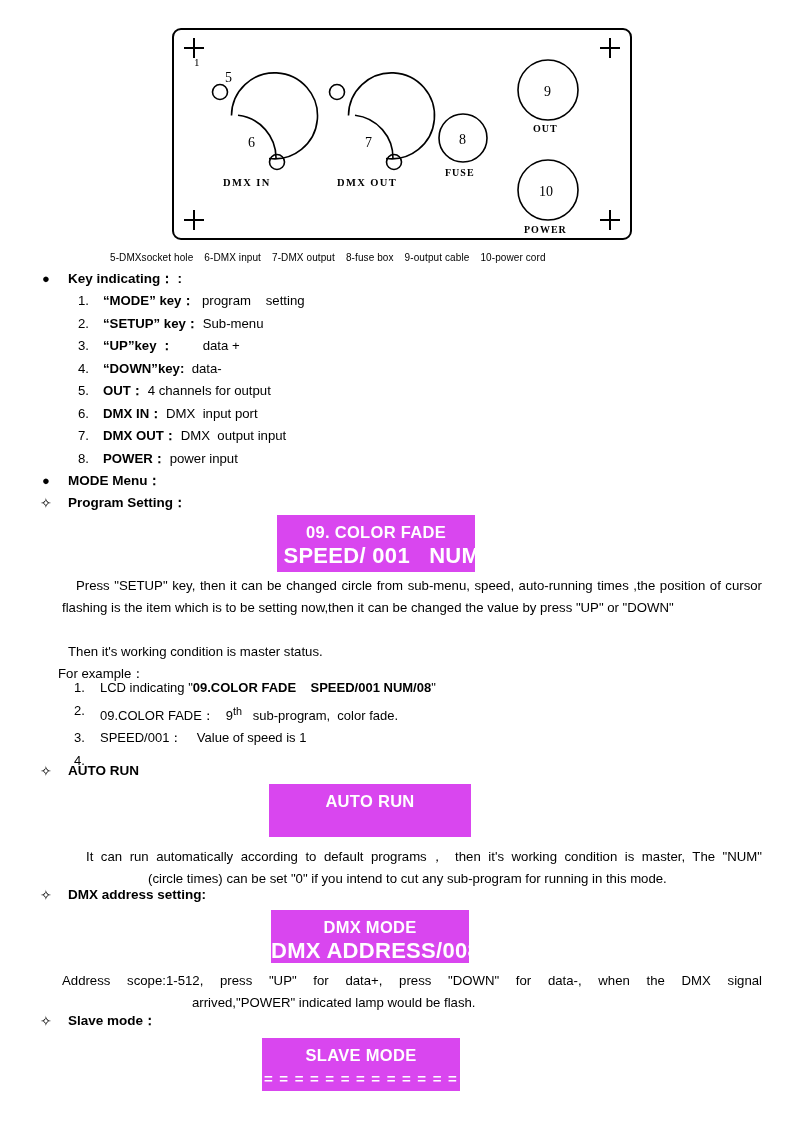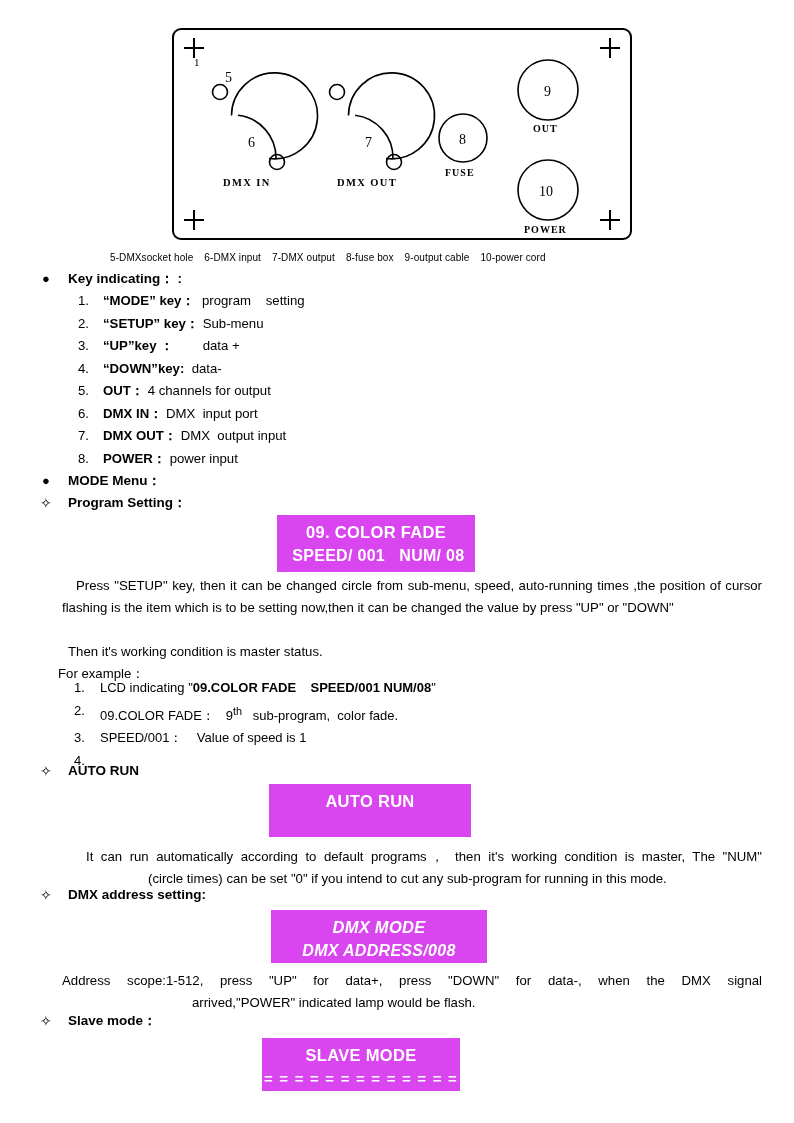--- a/index.html
+++ b/index.html
@@ -103,29 +103,29 @@
     box-sizing: border-box;
     letter-spacing: 0.3px;
   }
   .lcd .l1 {
     font-size: 16.5px;
     line-height: 20px;
     margin-top: 7px;
     white-space: pre;
   }
   .lcd .l2 {
-    font-size: 16px;
+    font-size: 22px;
     line-height: 20px;
     margin-top: 4px;
     white-space: pre;
   }
 
   #lcd-program { left: 277px; top: 515px; width: 198px; height: 57px; }
   #lcd-autorun { left: 269px; top: 784px; width: 202px; height: 53px; }
-  #lcd-dmx     { left: 271px; top: 910px; width: 216px; height: 53px; font-style: italic; }
+  #lcd-dmx     { left: 271px; top: 910px; width: 198px; height: 53px; }
   #lcd-slave   { left: 262px; top: 1038px; width: 198px; height: 53px; }
   #lcd-slave .l2 { font-size: 15px; letter-spacing: 1.2px; }
 
   
   .para {
     position: absolute;
     font-size: 13.2px;
     line-height: 22px;
     text-align: justify;
   }

